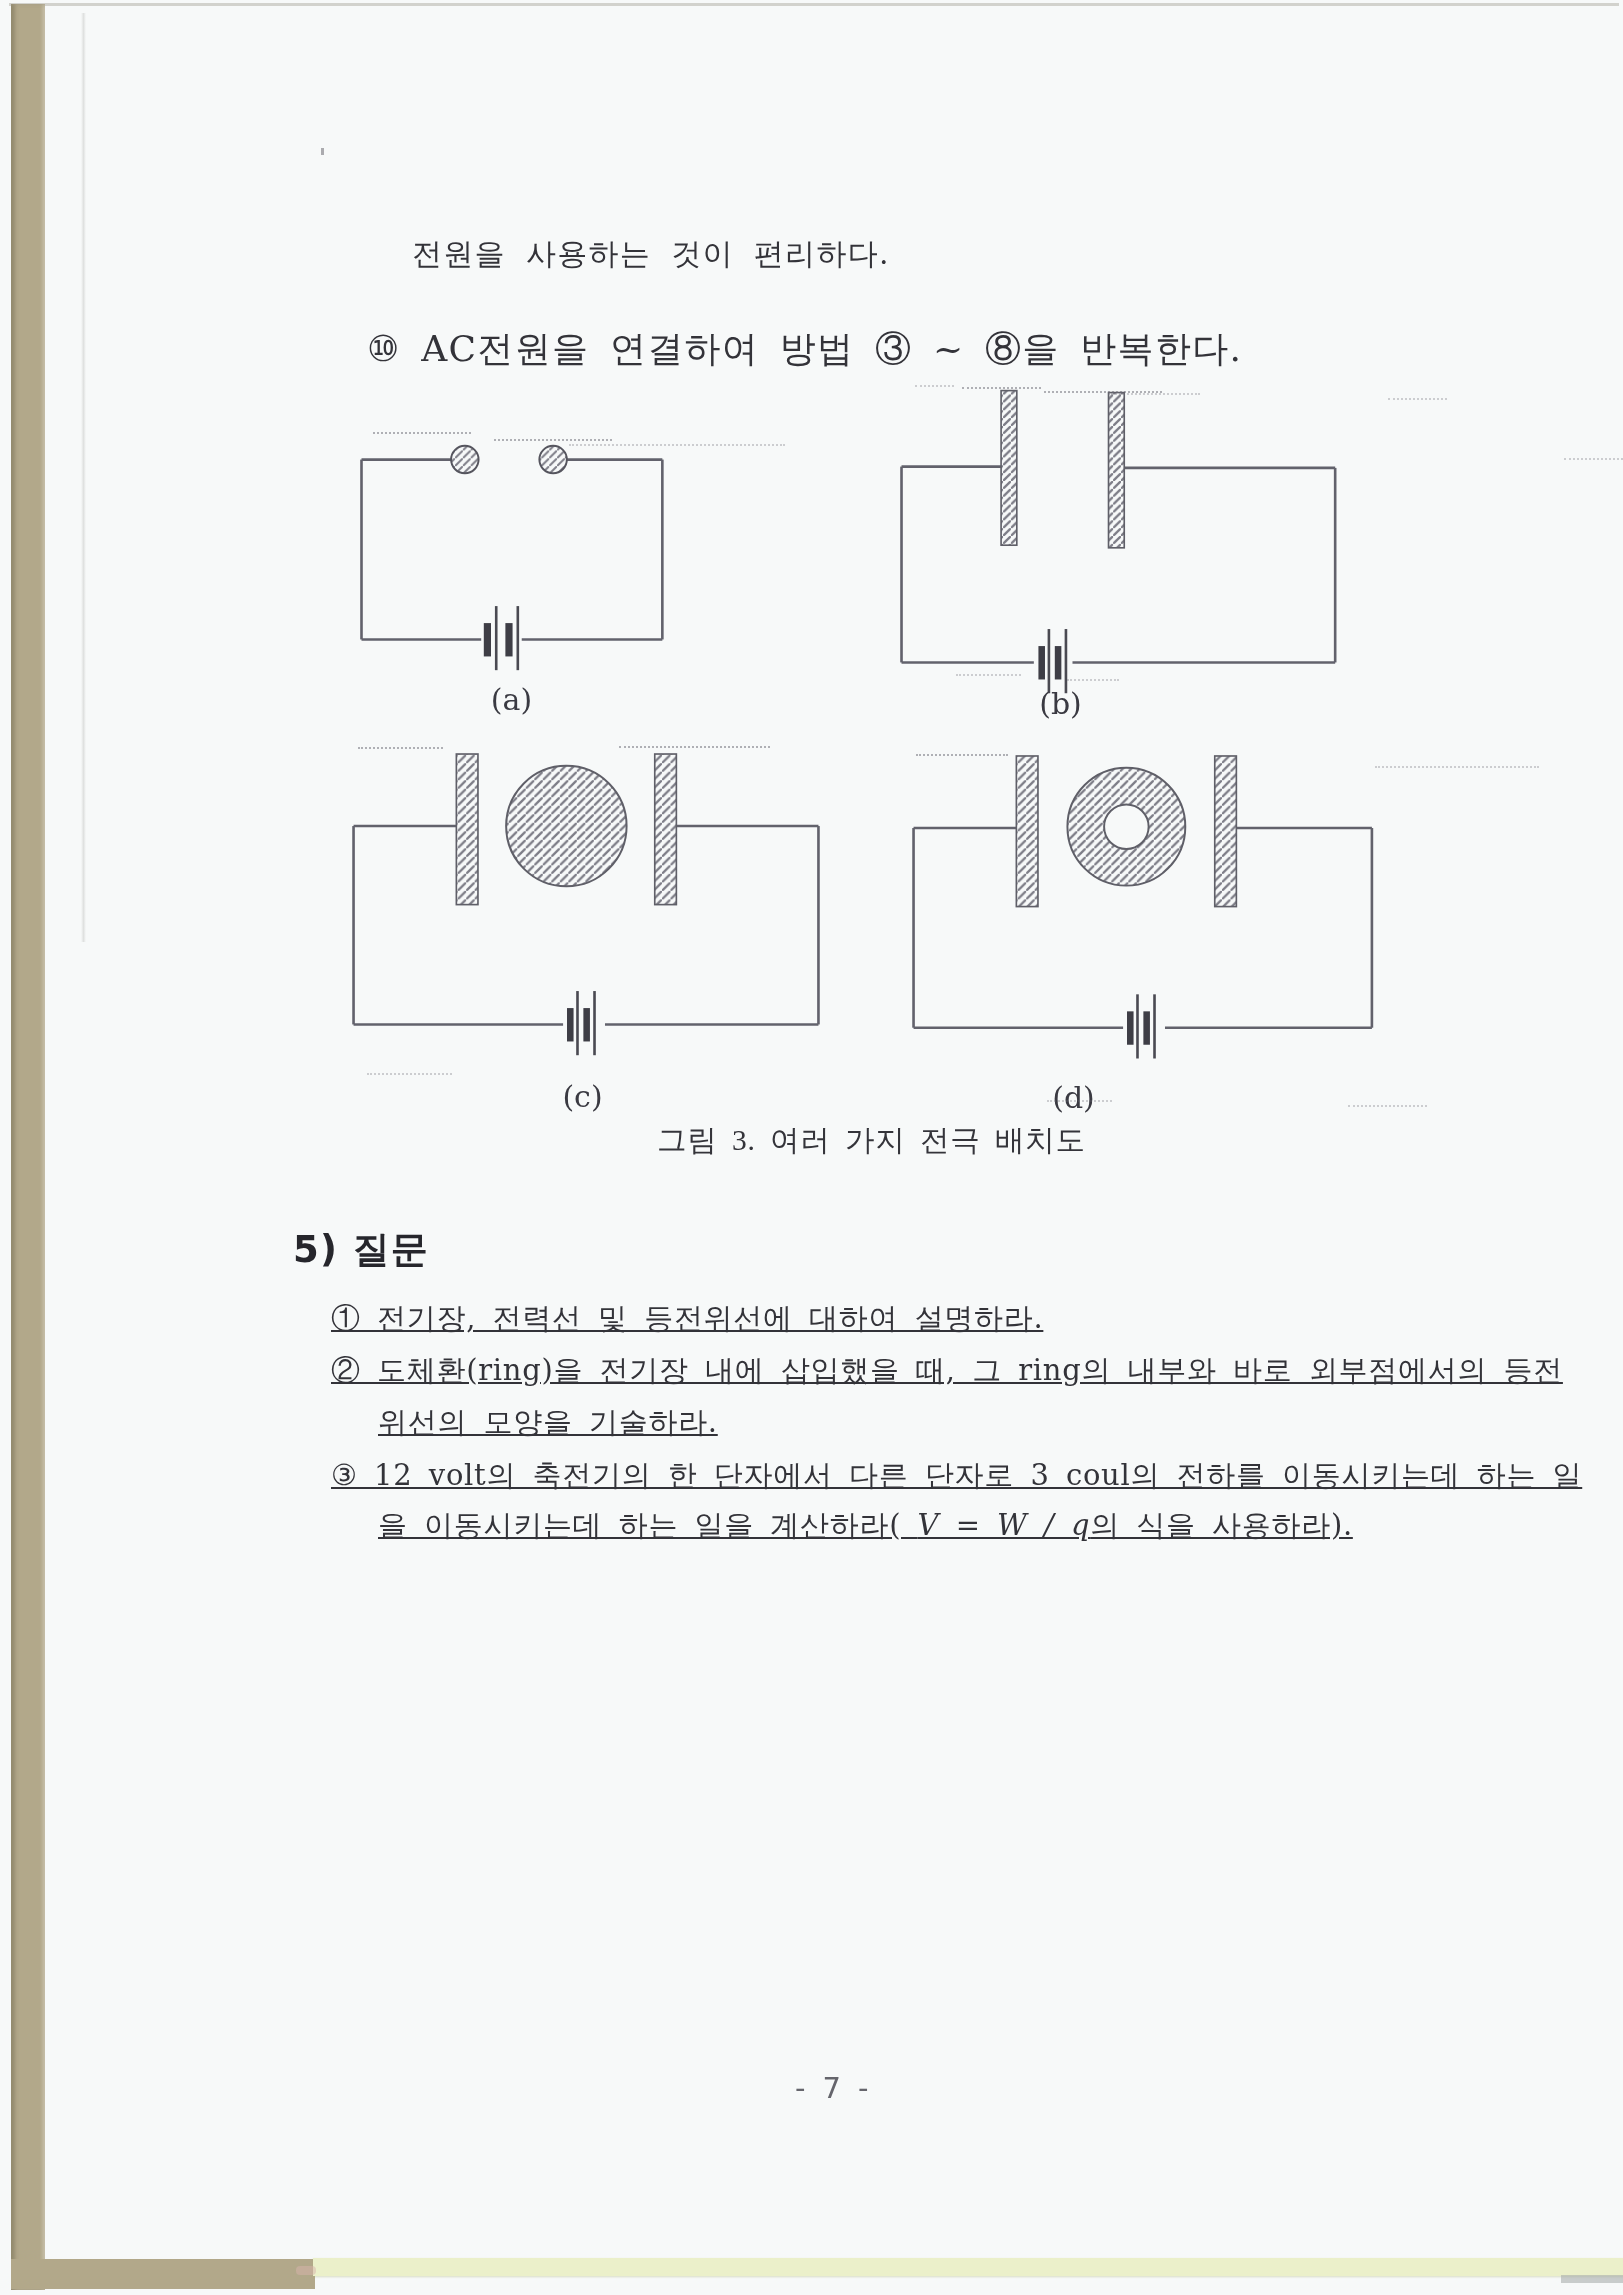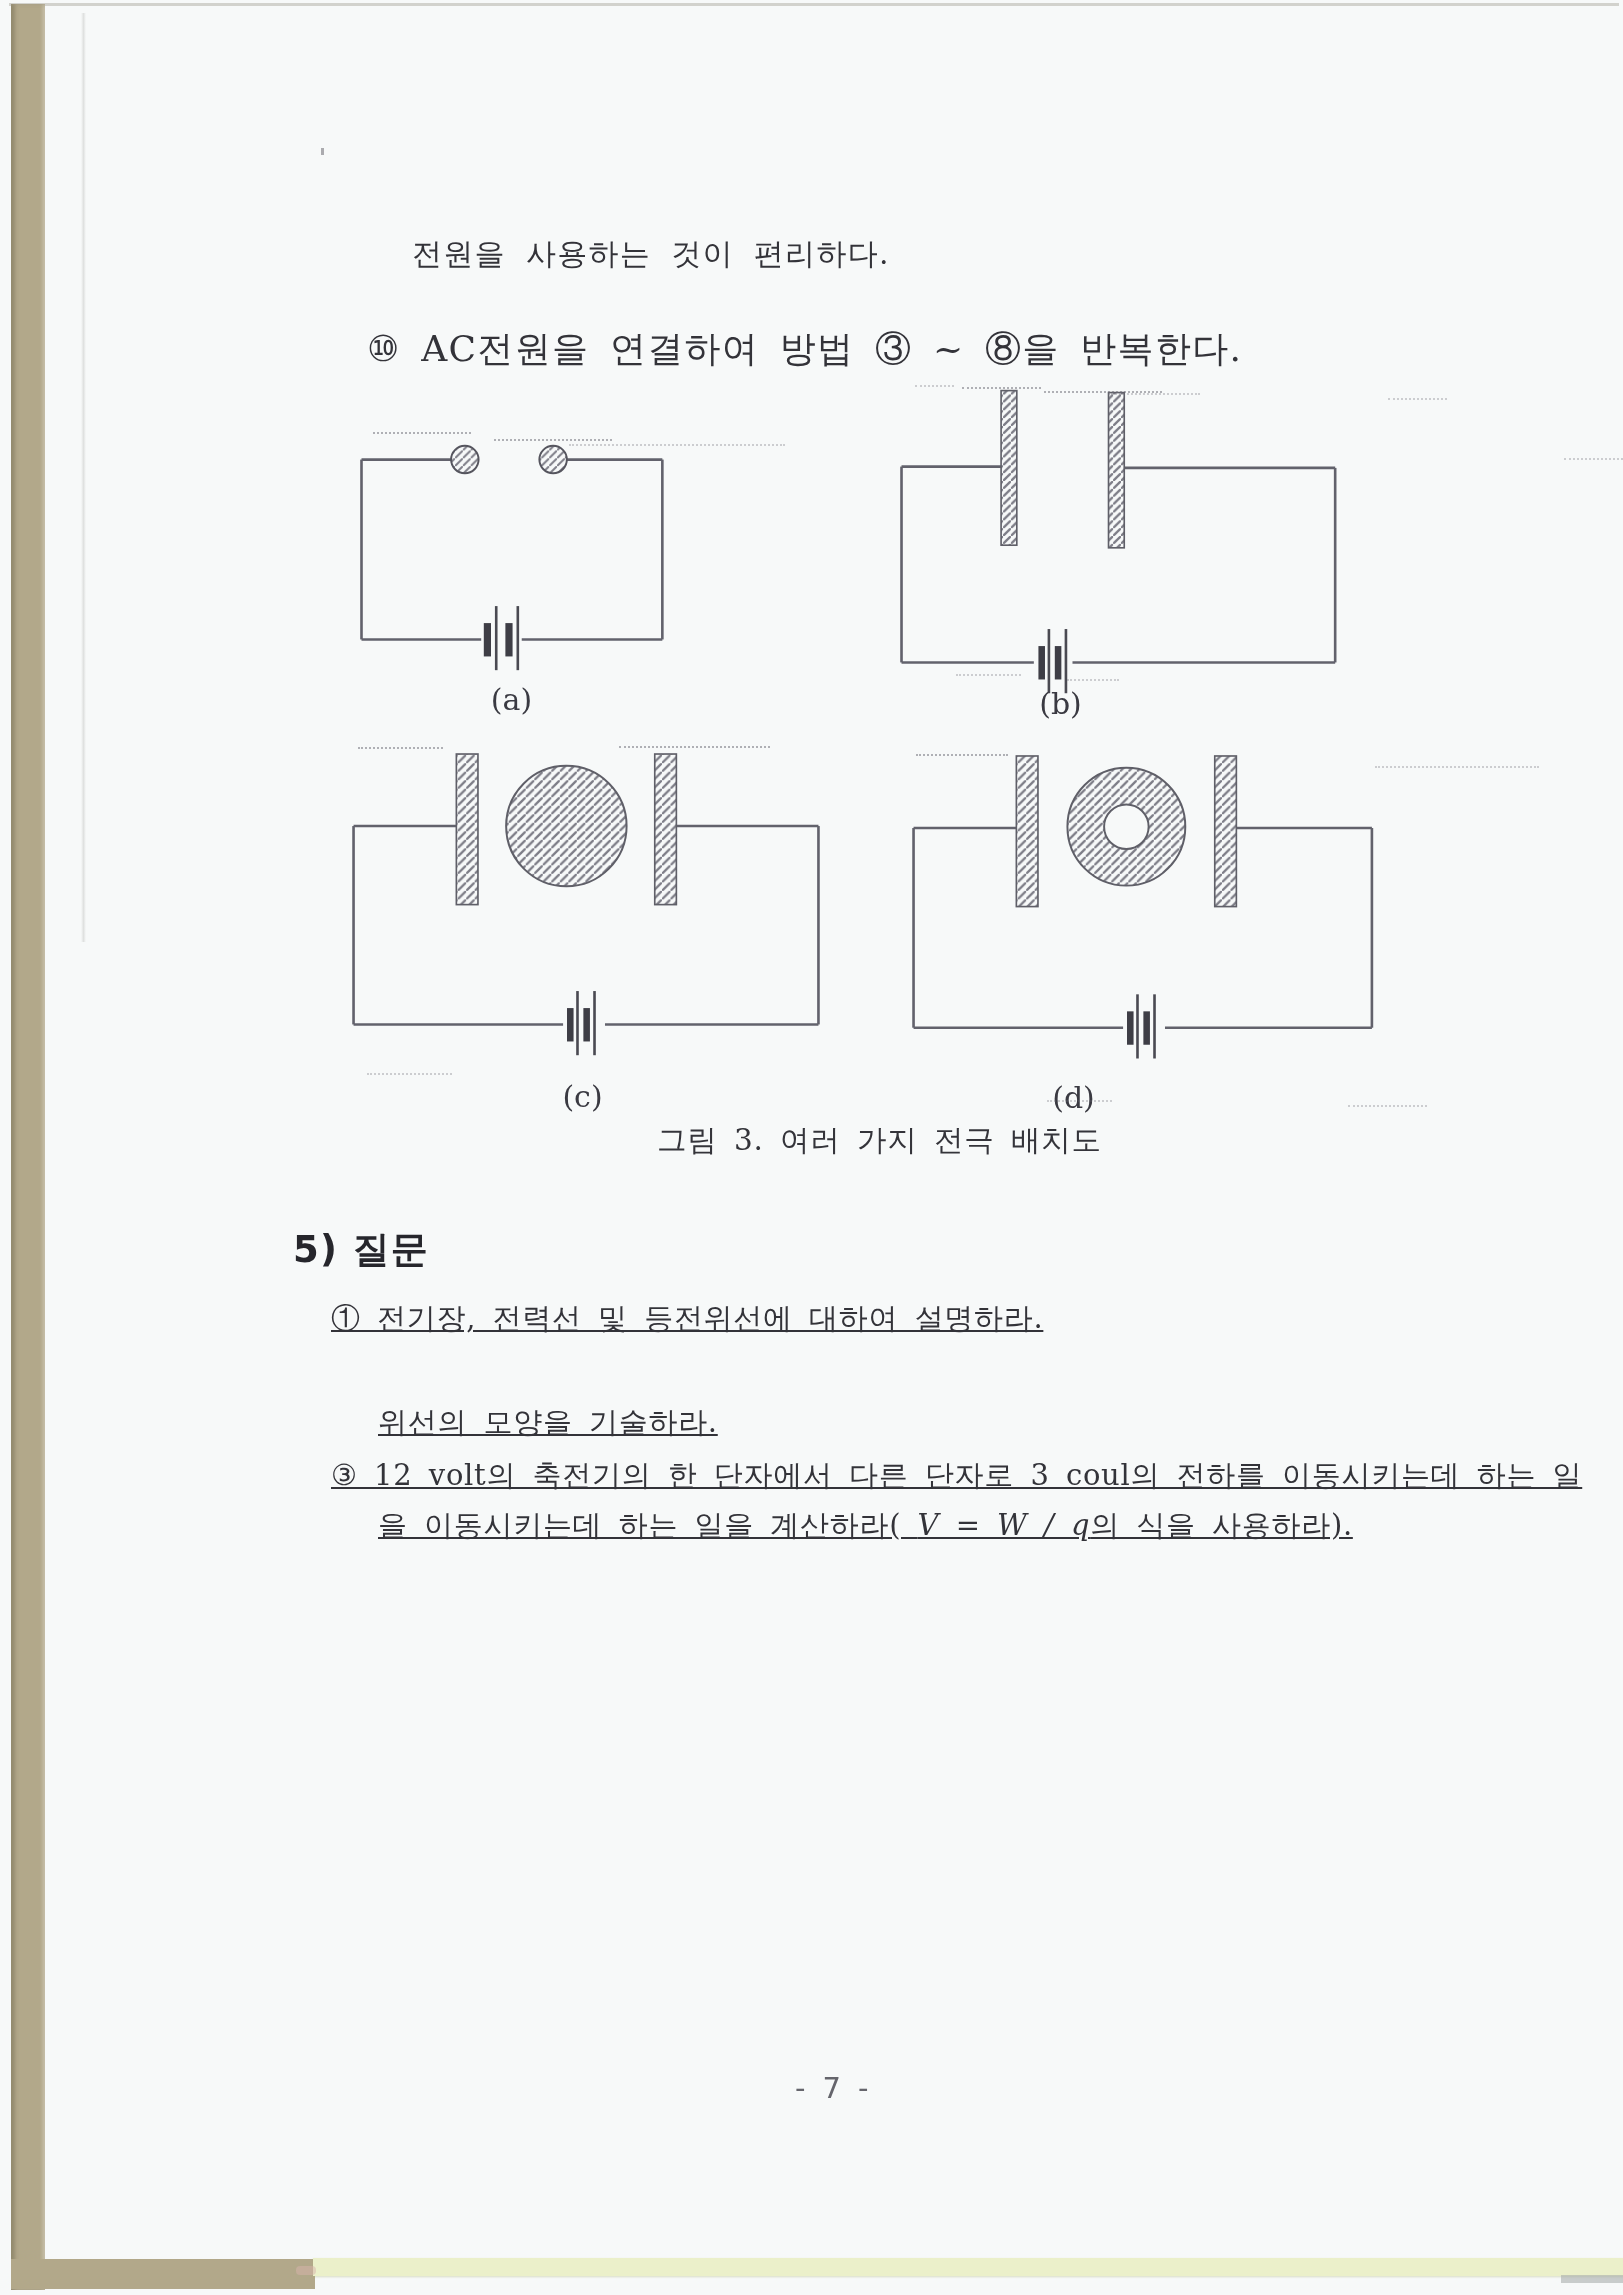--- a/index.html
+++ b/index.html
@@ -25,21 +25,21 @@
   .smudge-pink{position:absolute;left:296px;top:2266px;width:19.6px;height:9.2px;background:#d8b4ac;opacity:.5;border-radius:3.9px;}
   .crease{position:absolute;left:81px;top:13px;width:5.2px;height:929px;
     background:linear-gradient(to right,rgba(140,140,135,0),rgba(140,140,135,.22),rgba(140,140,135,0));}
   .speck{position:absolute;left:321px;top:148px;width:3.3px;height:6.5px;background:#8a8a90;opacity:.7;}
 
   
   .txt{position:absolute;white-space:nowrap;color:#333339;}
   .intro1{left:412px;top:234px;font-size:30px;letter-spacing:1.3px;word-spacing:9.2px;}
   .intro2{left:367px;top:325px;font-size:36px;letter-spacing:1.3px;word-spacing:7.9px;}
   .fig-label{position:absolute;width:79px;text-align:center;font-size:30px;color:#3a3a42;}
-  .caption{left:657px;top:1121px;font-size:29.5px;letter-spacing:0.7px;word-spacing:6.5px;color:#34343a;}
+  .caption{left:657px;top:1121px;font-size:29.5px;letter-spacing:0.7px;word-spacing:6.5px;color:#34343a;font-family:Liberation Serif, serif;}
   .q-heading{left:293px;top:1225px;font-size:37px;font-weight:700;
     font-family:"DejaVu Sans","Liberation Sans",sans-serif;color:#26262c;letter-spacing:1.3px;}
   .qline{font-size:29px;letter-spacing:0.7px;word-spacing:6.5px;color:#333339;text-decoration:underline;}
   .q1{left:331px;top:1299px;}
   .q2a{left:331px;top:1351px;}
   .q2b{left:378px;top:1403px;}
   .q3a{left:331px;top:1456px;}
   .q3b{left:378px;top:1506px;}
   .formula{font-style:italic;font-family:"DejaVu Serif","Liberation Serif",serif;}
   .pagenum{left:795px;top:2071px;font-size:29px;letter-spacing:3.9px;color:#4c4c54;
@@ -170,20 +170,21 @@
       <rect x="336" y="405" width="10" height="51" fill="#3e3e46"></rect>
       <rect x="361" y="405" width="10" height="51" fill="#3e3e46"></rect>
     </g>
   </svg>
   <div class="fig-label" style="left:1034px;top:1080px;">(d)</div>
 
   <div class="txt caption">그림 3. 여러 가지 전극 배치도</div>
 
   <div class="txt q-heading">5) 질문</div>
   <div class="txt qline q1">① 전기장, 전력선 및 등전위선에 대하여 설명하라.</div>
+  <div class="txt qline q2a">② 도체환(ring)을 전기장 내에 삽입했을 때, 그 ring의 내부와 바로 외부점에서의 등전</div>
   <div class="txt qline q2b">위선의 모양을 기술하라.</div>
   <div class="txt qline q3a">③ 12 volt의 축전기의 한 단자에서 다른 단자로 3 coul의 전하를 이동시키는데 하는 일</div>
   <div class="txt qline q3b">
     <span>을 이동시키는데 하는 일을 계산하라( </span><span class="formula">V = W / q</span><span>의 식을 사용하라).</span>
   </div>
 
   <div class="txt pagenum">- 7 -</div>
 
   <div class="dots" style="left:373px;top:432px;width:98px;"></div>
   <div class="dots" style="left:494px;top:439px;width:118px;"></div>

